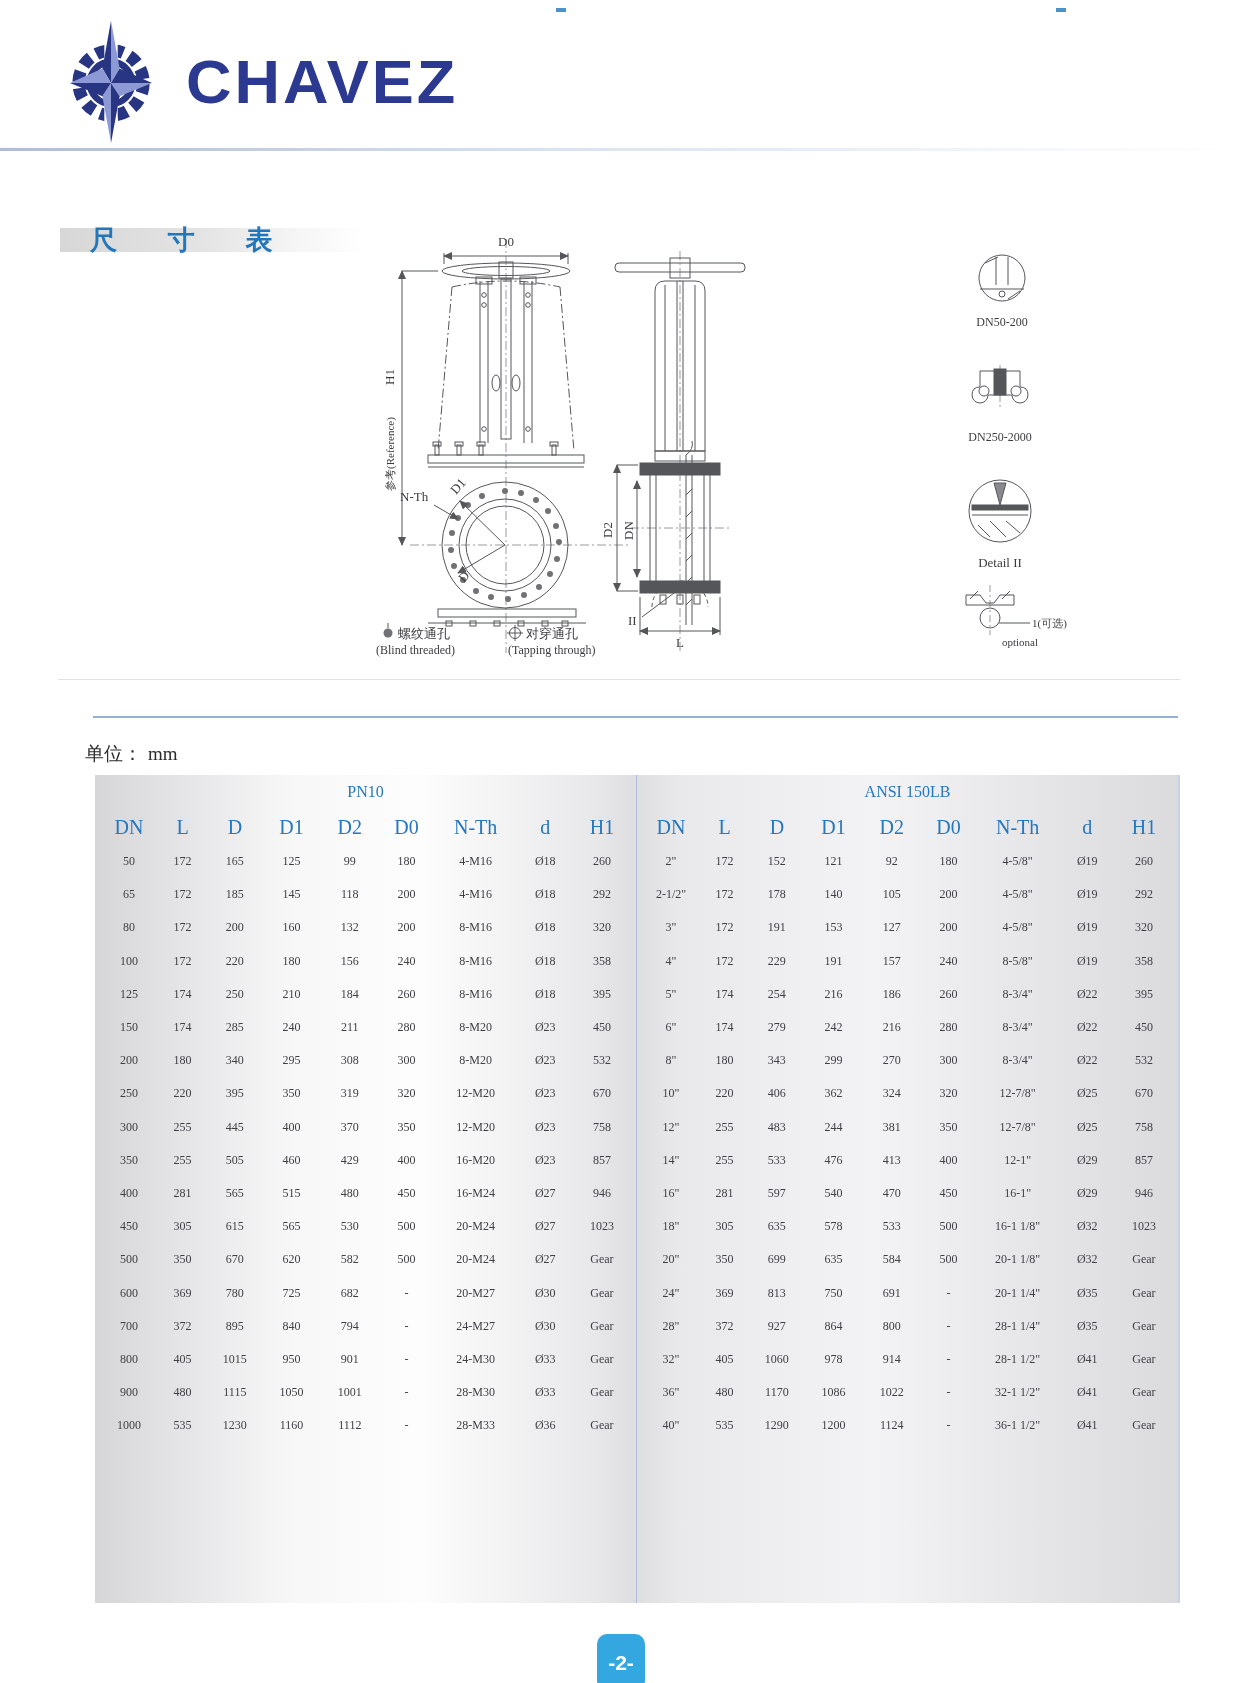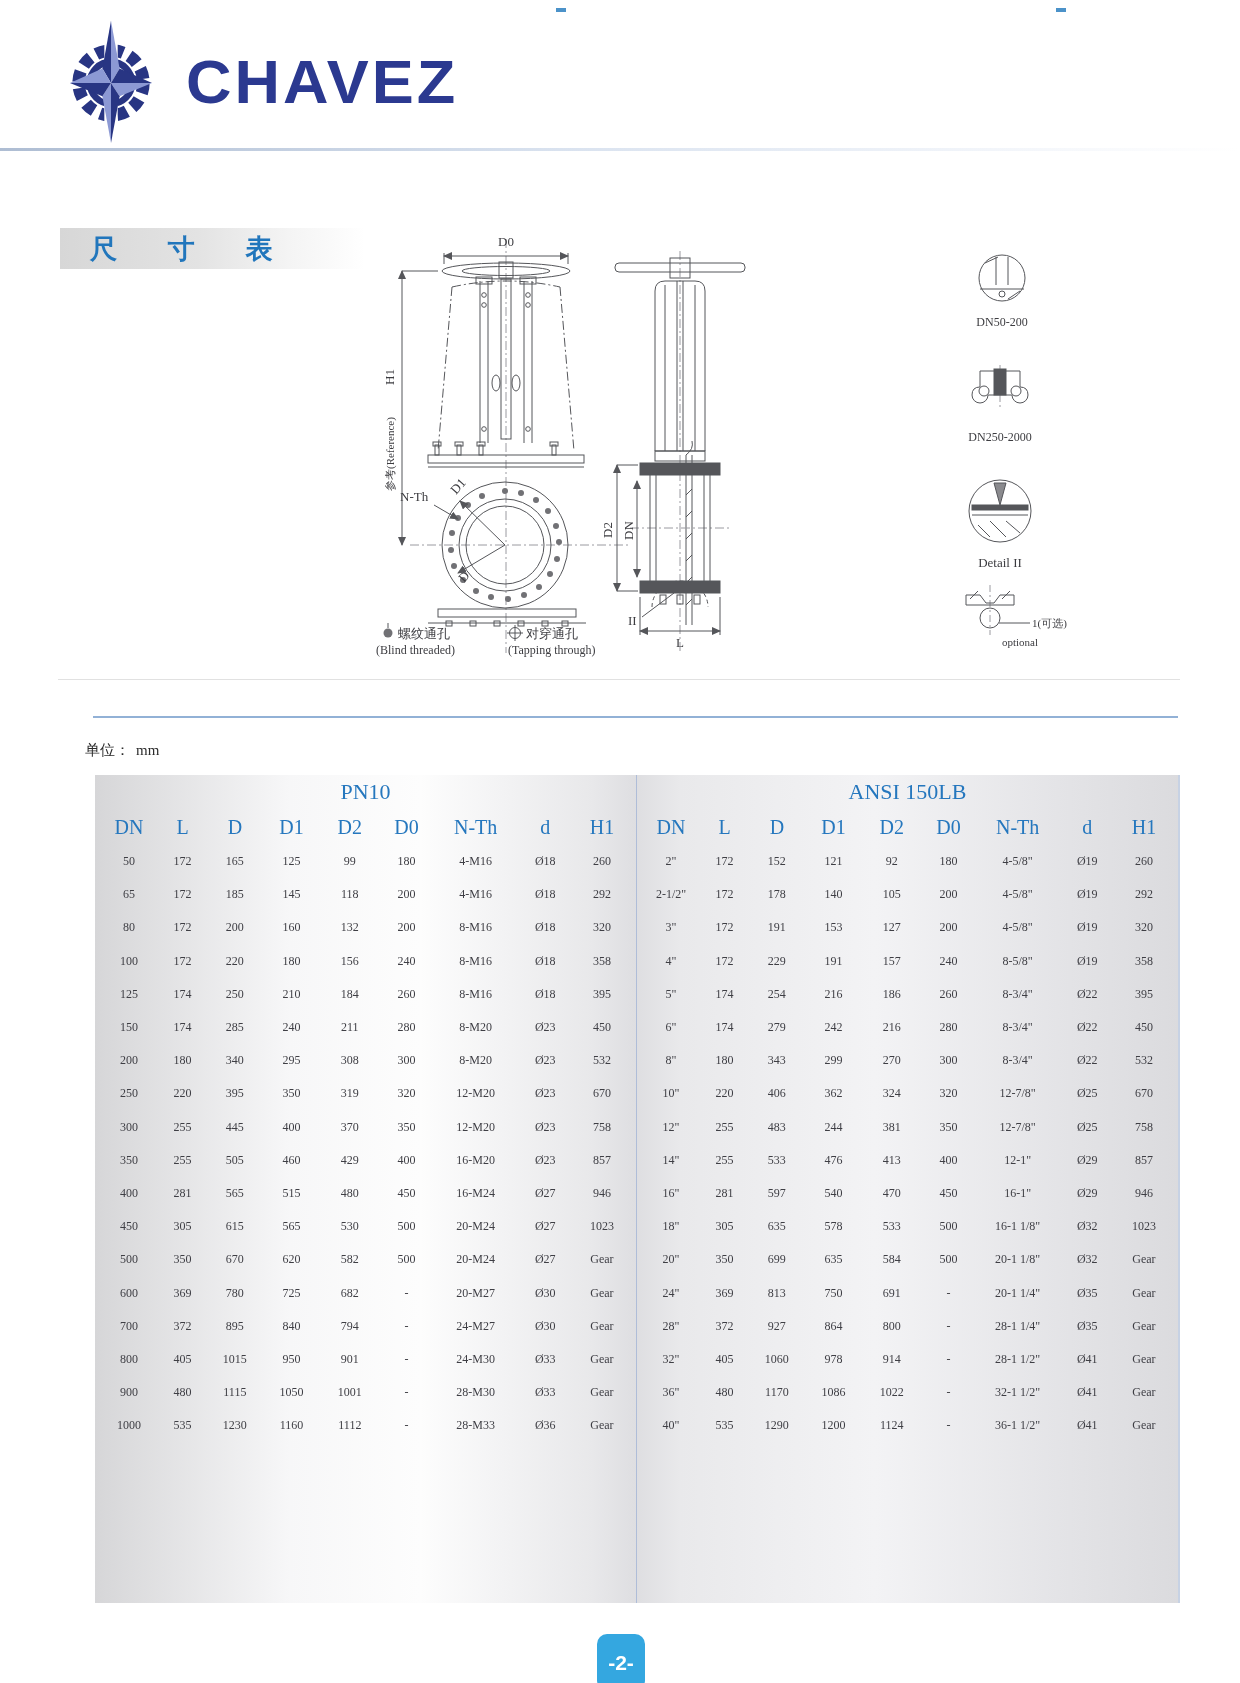--- a/index.html
+++ b/index.html
@@ -11,44 +11,44 @@
 
   
   .brand{position:absolute;left:52px;top:10px;display:flex;align-items:center;gap:16px;}
   .brand-logo{width:118px;height:126px;}
   .brand-text{font-family:"Liberation Sans",sans-serif;font-weight:800;font-size:63px;
               color:#2B3990;letter-spacing:3px;transform:scaleY(.98);}
   .header-rule{position:absolute;left:0;top:140px;width:1240px;height:3px;
                background:linear-gradient(90deg,#aebdd3,#d9e2ef 45%,#f2f5fa 80%,#fff);}
 
   
-  .section-banner{position:absolute;left:60px;top:220px;width:305px;height:41px;
+  .section-banner{position:absolute;left:60px;top:220px;width:305px;height:24px;
                   background:linear-gradient(90deg,#d7d7d7 0%,#e3e3e3 45%,#f4f4f4 75%,#ffffff 100%);
                   display:flex;align-items:center;}
   .section-title{color:#2176BC;font-size:27px;font-weight:600;letter-spacing:22px;padding-left:30px;white-space:nowrap;}
 
   
   .drawing{position:absolute;left:330px;top:225px;width:760px;height:435px;}
   .drawing svg{width:100%;height:100%;}
   .drawing text{font-family:"Liberation Serif",serif;fill:#3c3c40;}
 
   .drawing-rule{position:absolute;left:58px;top:671px;width:1122px;height:1px;background:#e1e1e1;}
   .table-toprule{position:absolute;left:93px;top:708px;width:1085px;height:2px;background:#7FA3CF;opacity:.85;}
 
-  .units{position:absolute;left:85px;top:733px;font-size:15px;color:#2b2b2b;}
+  .units{position:absolute;left:85px;top:733px;font-size:19px;color:#2b2b2b;}
   .units .val{margin-left:6px;}
 
   
   .dim-table{position:absolute;left:95px;top:767px;width:1083px;height:828px;display:flex;
              background:linear-gradient(90deg,#d6d6d8 0%,#f7f7f8 18%,#fdfdfd 30%,#e8e8ea 46%,#dedee1 50%,#e9e9eb 54%,#f3f3f5 72%,#e3e3e6 90%,#dbdbde 100%);
              border-right:2px solid #C7D2E4;}
   .half{flex:1;padding:0 6px;box-sizing:border-box;}
   .half + .half{border-left:1px solid #AFBDD8;}
   .group-cell{height:34px;display:flex;align-items:center;justify-content:center;
-              color:#2577BE;font-size:22px;}
+              color:#2577BE;font-size:16px;}
   .hrow,.drow{display:grid;grid-template-columns:52fr 47fr 50fr 55fr 53fr 52fr 76fr 53fr 52fr;
               align-items:center;text-align:center;}
   .hrow{height:36px;color:#2577BE;font-size:20px;}
   .drow{height:33.2px;color:#3E3E44;font-size:12px;}
 
   
   .page-badge{position:absolute;left:597px;top:1626px;width:48px;height:57px;background:#34A7E0;
               border-radius:10px;color:#fff;font-family:"Liberation Sans",sans-serif;
               font-weight:700;font-size:21px;display:flex;align-items:center;justify-content:center;}
 </style>

